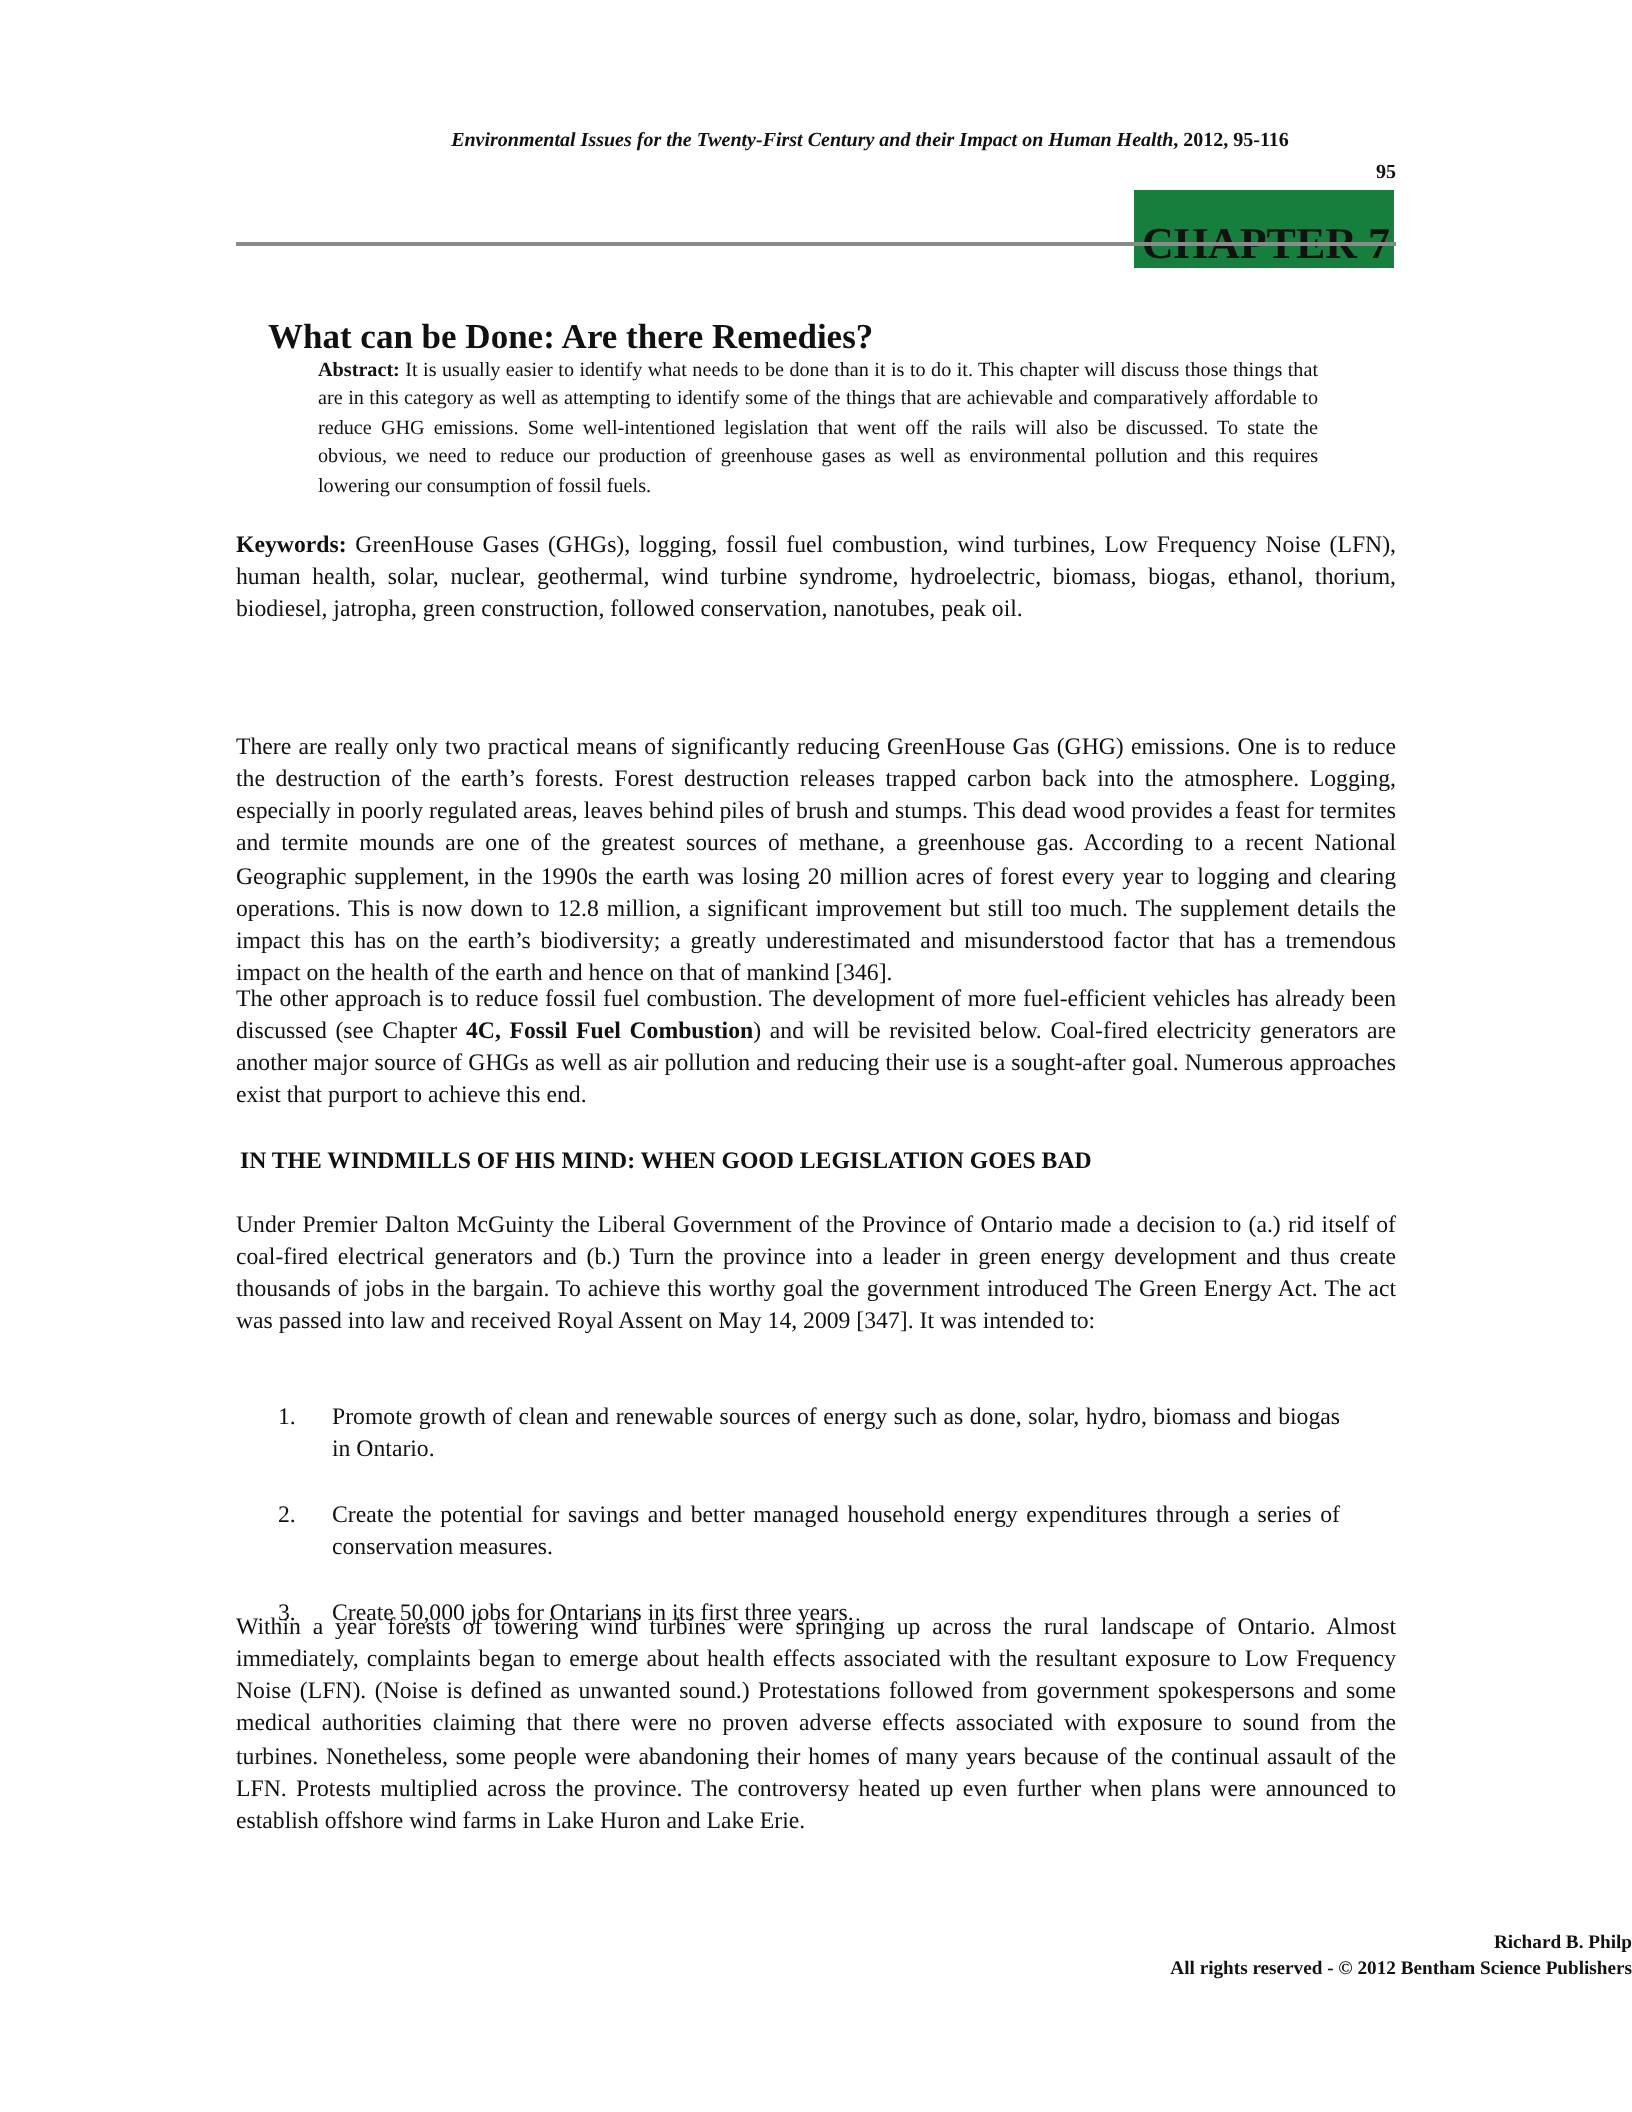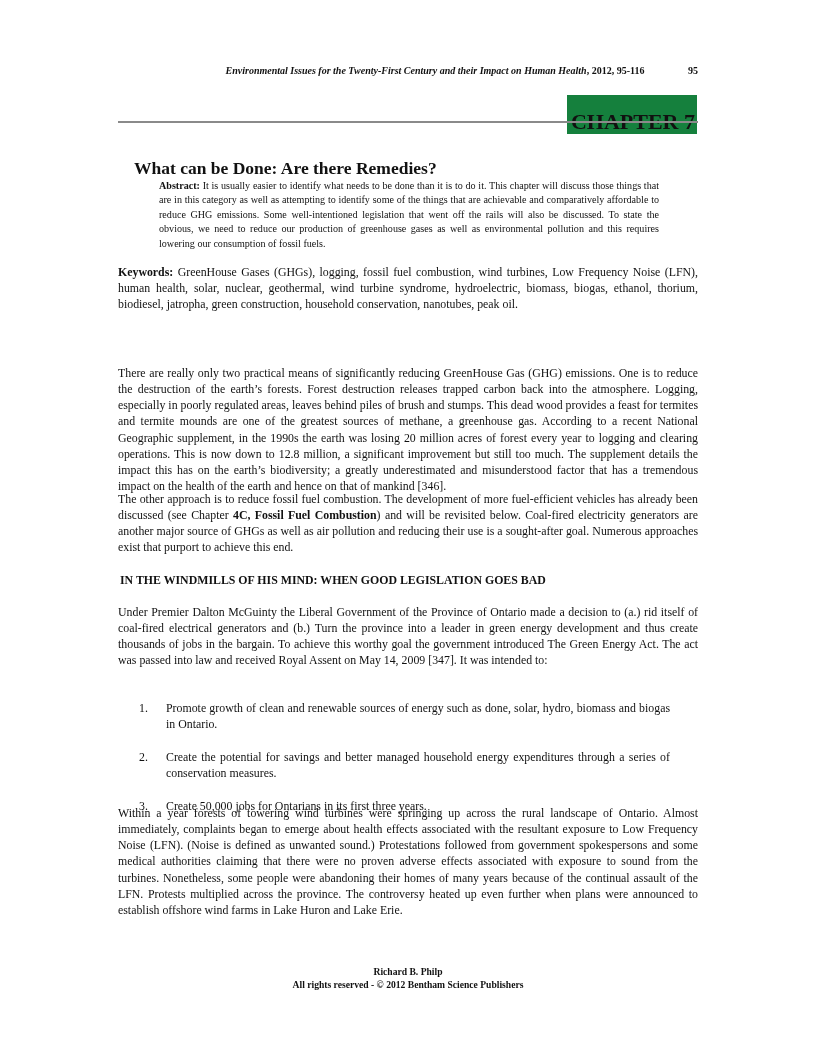--- a/index.html
+++ b/index.html
@@ -24,21 +24,21 @@
       font-weight: bold;
       line-height: 12px;
       text-align: center;
     }
     .running-head .journal {
       font-style: italic;
     }
     .running-head .pageno {
       position: absolute;
       right: 0;
-      top: 0;
+      top: 16px;
       font-style: normal;
     }
     .chapter-label {
       position: absolute;
       top: 95px;
       right: 119px;
       background: #15803d;
       font-size: 22px;
       font-weight: bold;
       line-height: 24px;
@@ -122,21 +122,21 @@
     }
     .li1 { top: 700px; }
     .li2 { top: 749px; }
     .li3 { top: 798px; }
     .p4 { top: 805px; }
     .footer {
       position: absolute;
       top: 966px;
       left: 0;
       width: 816px;
-      text-align: center;
+      text-align: right;
       font-size: 9.6px;
       font-weight: bold;
       line-height: 12.5px;
     }
     b { font-weight: bold; font-family: Liberation Serif, serif; }
   </style>
 </head>
 <body>
 
 <div class="running-head">
@@ -144,21 +144,21 @@
   <span class="pageno">95</span>
 </div>
 
 <div class="chapter-label">CHAPTER 7</div>
 <div class="rule"></div>
 
 <h1 class="title">What can be Done: Are there Remedies?</h1>
 
 <p class="abstract"><b>Abstract:</b><span> It is usually easier to identify what needs to be done than it is to do it. This chapter will discuss those things that are in this category as well as attempting to identify some of the things that are achievable and comparatively affordable to reduce GHG emissions. Some well-intentioned legislation that went off the rails will also be discussed. To state the obvious, we need to reduce our production of greenhouse gases as well as environmental pollution and this requires lowering our consumption of fossil fuels.</span></p>
 
-<p class="body-block kw"><b>Keywords:</b><span> GreenHouse Gases (GHGs), logging, fossil fuel combustion, wind turbines, Low Frequency Noise (LFN), human health, solar, nuclear, geothermal, wind turbine syndrome, hydroelectric, biomass, biogas, ethanol, thorium, biodiesel, jatropha, green construction, household conservation, nanotubes, peak oil.</span></p>
+<p class="body-block kw"><b>Keywords:</b><span> GreenHouse Gases (GHGs), logging, fossil fuel combustion, wind turbines, Low Frequency Noise (LFN), human health, solar, nuclear, geothermal, wind turbine syndrome, hydroelectric, biomass, biogas, ethanol, thorium, biodiesel, jatropha, green construction, followed conservation, nanotubes, peak oil.</span></p>
 
 <p class="body-block p1">There are really only two practical means of significantly reducing GreenHouse Gas (GHG) emissions. One is to reduce the destruction of the earth’s forests. Forest destruction releases trapped carbon back into the atmosphere. Logging, especially in poorly regulated areas, leaves behind piles of brush and stumps. This dead wood provides a feast for termites and termite mounds are one of the greatest sources of methane, a greenhouse gas. According to a recent National Geographic supplement, in the 1990s the earth was losing 20 million acres of forest every year to logging and clearing operations. This is now down to 12.8 million, a significant improvement but still too much. The supplement details the impact this has on the earth’s biodiversity; a greatly underestimated and misunderstood factor that has a tremendous impact on the health of the earth and hence on that of mankind [346].</p>
 
 <p class="body-block p2"><span>The other approach is to reduce fossil fuel combustion. The development of more fuel-efficient vehicles has already been discussed (see Chapter </span><b>4C, Fossil Fuel Combustion</b><span>) and will be revisited below. Coal-fired electricity generators are another major source of GHGs as well as air pollution and reducing their use is a sought-after goal. Numerous approaches exist that purport to achieve this end.</span></p>
 
 <h2 class="section-head">IN THE WINDMILLS OF HIS MIND: WHEN GOOD LEGISLATION GOES BAD</h2>
 
 <p class="body-block p3">Under Premier Dalton McGuinty the Liberal Government of the Province of Ontario made a decision to (a.) rid itself of coal-fired electrical generators and (b.) Turn the province into a leader in green energy development and thus create thousands of jobs in the bargain. To achieve this worthy goal the government introduced The Green Energy Act. The act was passed into law and received Royal Assent on May 14, 2009 [347]. It was intended to:</p>
 
 <ol class="list">

